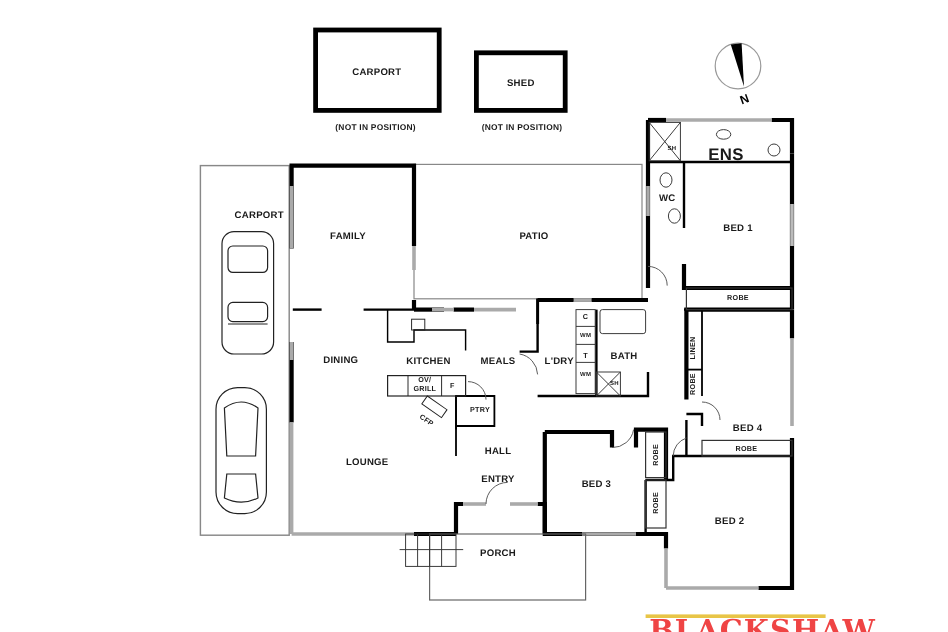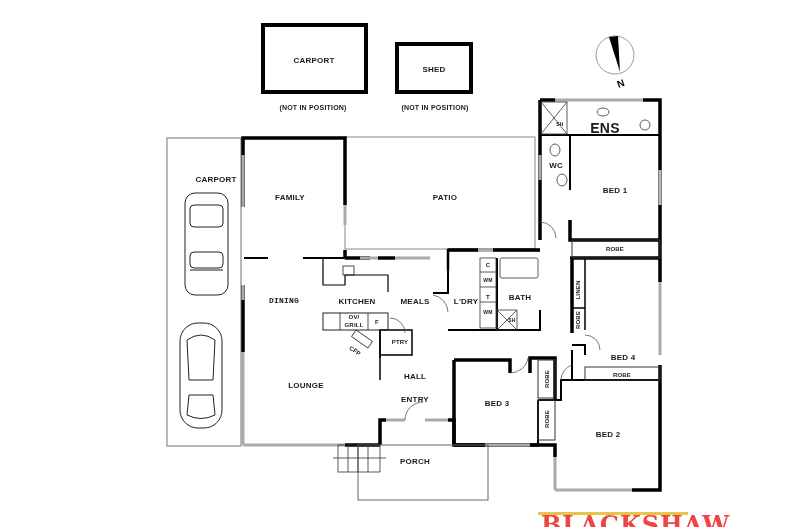--- a/index.html
+++ b/index.html
@@ -180,21 +180,21 @@
 <div class="lbl" style="left:314px;top:60px;font-size:8px;">CARPORT</div>
 <div class="lbl sm" style="left:313px;top:107px;">(NOT IN POSITION)</div>
 <div class="lbl" style="left:434px;top:69px;font-size:8px;">SHED</div>
 <div class="lbl sm" style="left:435px;top:107px;">(NOT IN POSITION)</div>
 
 <div class="north">N</div>
 
 <div class="lbl sm" style="left:216px;top:179px;font-size:8px;">CARPORT</div>
 <div class="lbl sm" style="left:290px;top:197px;font-size:8px;">FAMILY</div>
 <div class="lbl sm" style="left:445px;top:197px;font-size:8px;text-align:center;">PATIO</div>
-<div class="lbl sm" style="left:284px;top:300px;font-size:8px;font-family:Liberation Mono, monospace;">DINING</div>
+<div class="lbl sm" style="left:284px;top:300px;font-size:8px;">DINING</div>
 <div class="lbl sm" style="left:357px;top:301px;font-size:8px;">KITCHEN</div>
 <div class="lbl sm" style="left:415px;top:301px;font-size:8px;">MEALS</div>
 <div class="lbl sm" style="left:466px;top:301px;font-size:8px;">L'DRY</div>
 <div class="lbl sm" style="left:520px;top:297px;font-size:8px;">BATH</div>
 <div class="lbl sm" style="left:306px;top:385px;font-size:8px;">LOUNGE</div>
 <div class="lbl sm" style="left:415px;top:376px;font-size:8px;">HALL</div>
 <div class="lbl sm" style="left:415px;top:399px;font-size:8px;text-align:right;">ENTRY</div>
 <div class="lbl sm" style="left:415px;top:461px;font-size:8px;">PORCH</div>
 <div class="lbl sm" style="left:605px;top:128px;font-size:14px;">ENS</div>
 <div class="lbl sm" style="left:556px;top:165px;font-size:8px;">WC</div>

